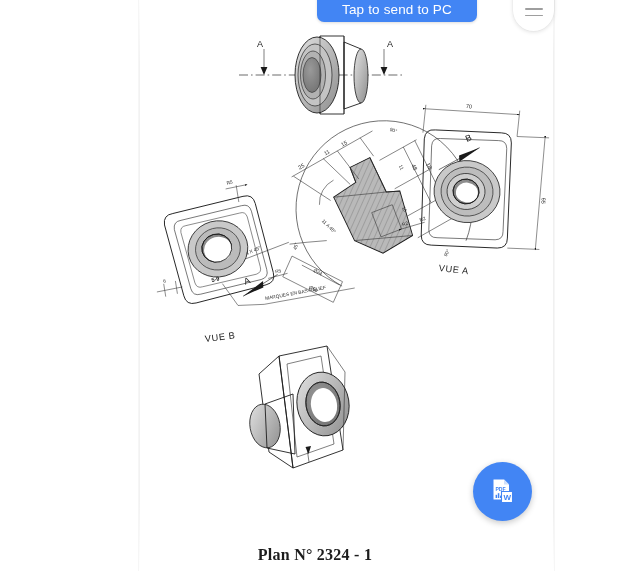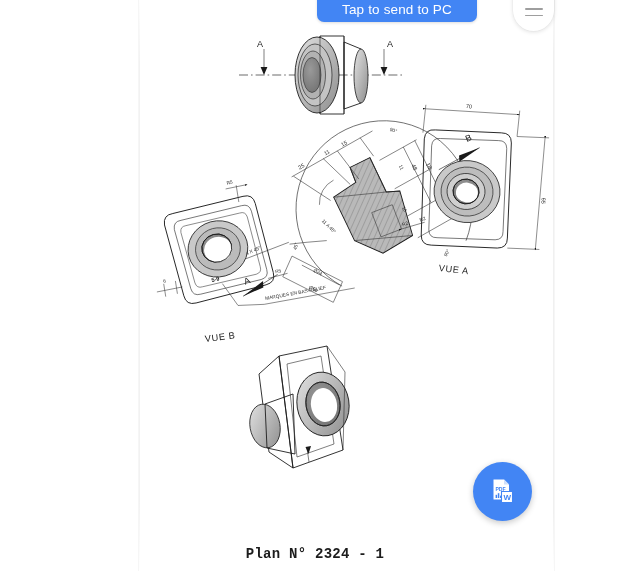--- a/index.html
+++ b/index.html
@@ -33,22 +33,22 @@
   .ctr{fill:none;stroke:#2b2b2b;stroke-width:0.7;stroke-dasharray:9 3 1.6 3;}
   .dimtxt{font-family:"Liberation Sans",sans-serif;font-size:5.6px;fill:#242424;}
   .dimtxt-s{font-family:"Liberation Sans",sans-serif;font-size:4.8px;fill:#2b2b2b;}
   .viewlbl{font-family:"Liberation Sans",sans-serif;font-size:9.2px;fill:#202020;letter-spacing:0.6px;}
   .sectlbl{font-family:"Liberation Sans",sans-serif;font-size:9px;fill:#1a1a1a;}
   .arrowhd{fill:#1a1a1a;}
 
   
   #plan-caption{
     position:absolute;left:0;right:0;top:546px;text-align:center;
-    font-family:Liberation Mono, monospace;
-    font-size:14px;font-weight:bold;color:#1c1c1c;letter-spacing:0.25px;
+    font-family:Liberation Serif, serif;
+    font-size:16px;font-weight:bold;color:#1c1c1c;letter-spacing:0.25px;
   }
 
   
   #send-to-pc-button{
     position:absolute;left:317px;top:-22px;width:160px;height:44px;
     background:#4285f4;border-radius:7px;border:0;padding:0;
     color:#ffffff;font-family:"Liberation Sans",sans-serif;
     font-size:13.5px;letter-spacing:0.15px;
     display:flex;align-items:flex-end;justify-content:center;
     padding-bottom:5px;box-sizing:border-box;

